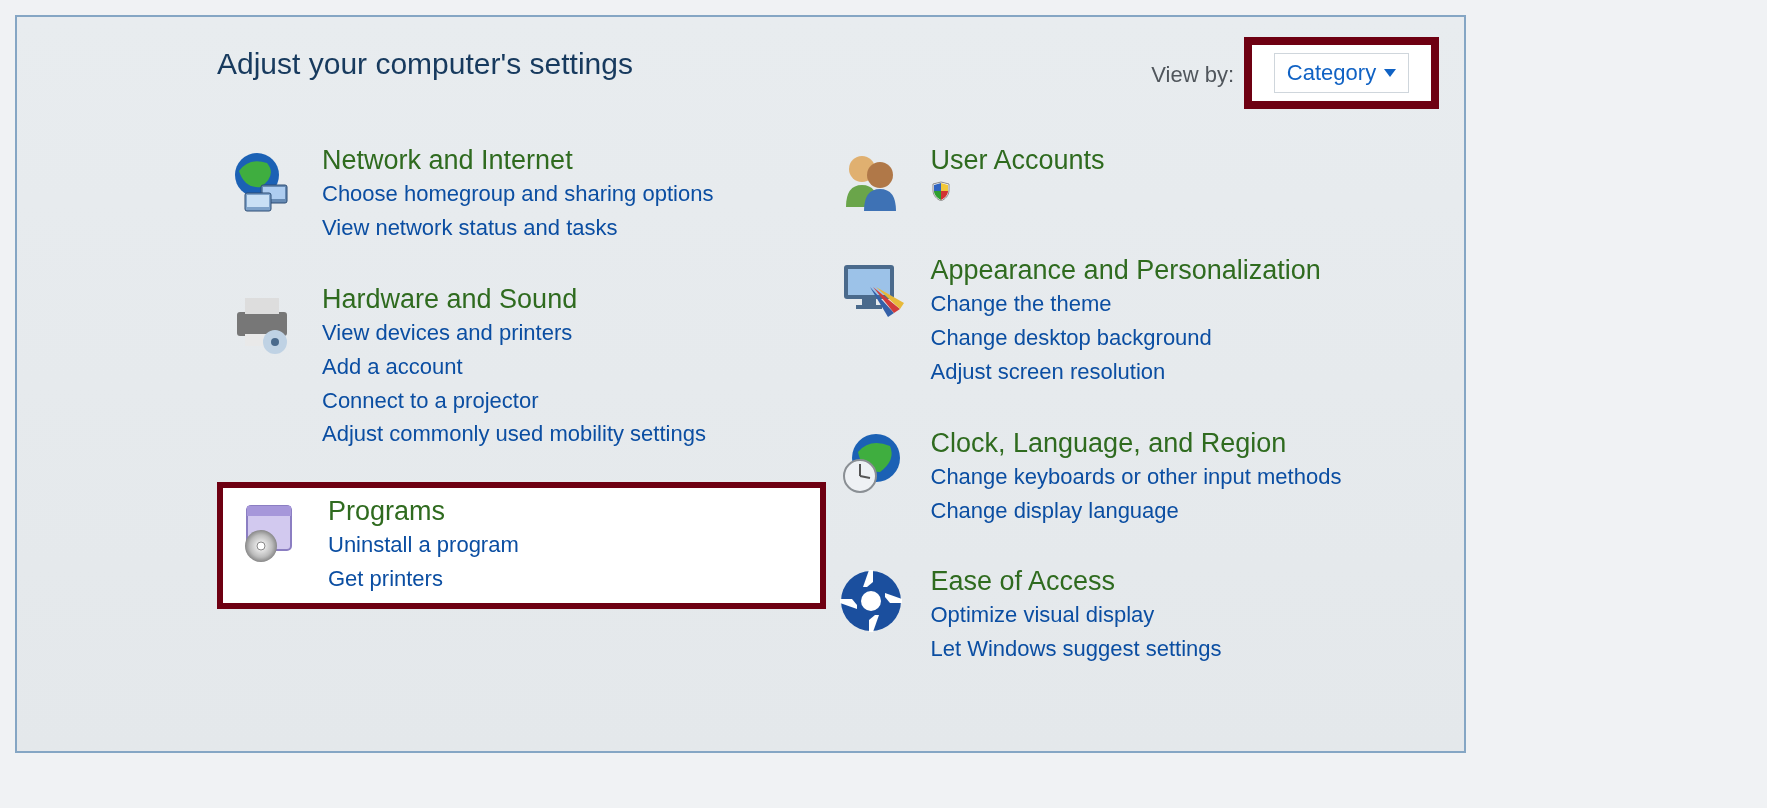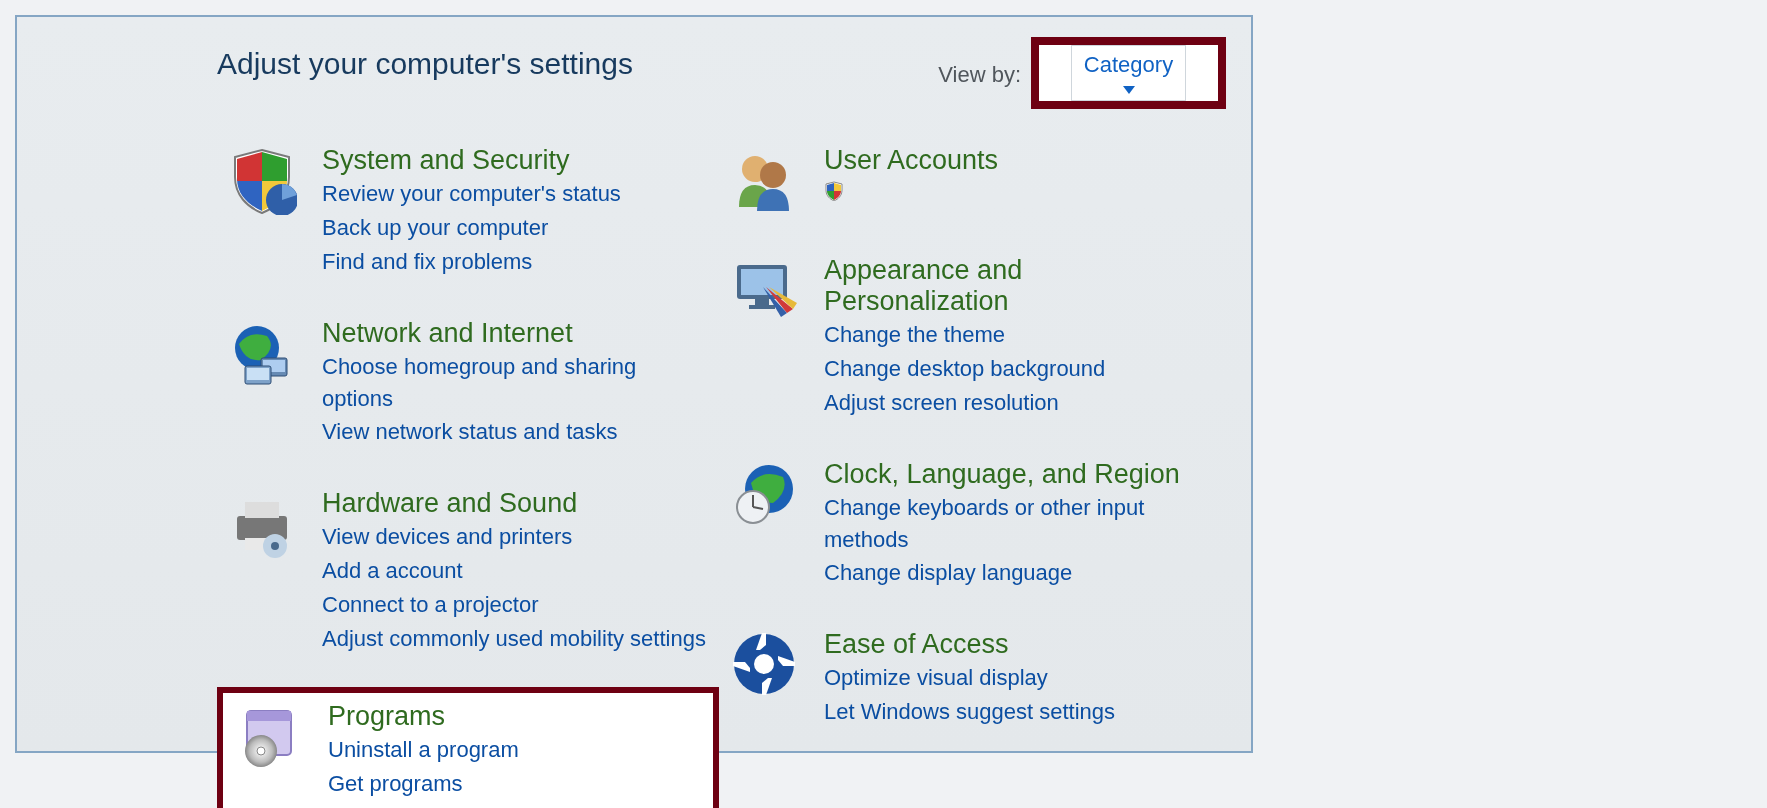--- a/index.html
+++ b/index.html
@@ -6,21 +6,21 @@
   body{
     width:1767px;height:808px;
     background:#f0f2f4;
     font-family:"Segoe UI",Tahoma,sans-serif;
     font-size:22px;
     color:#1a3e6e;
     position:relative;
   }
   .window{
     box-sizing:border-box;
-    width:1238px;height:738px;
+    width:1451px;height:738px;
     margin:15px;
     background:linear-gradient(#e8ecef,#e4e8eb);
     border:2px solid #85a6c4;
     position:relative;
     overflow:visible;
   }
   .page-title{
     position:absolute;
     left:200px;top:30px;
     font-size:30px;
@@ -39,21 +39,21 @@
     background:#fff;
     border:8px solid #6e0012;
     box-sizing:border-box;
     display:flex;align-items:center;justify-content:center;
     gap:6px;
   }
   .viewby-dd .inner{
     border:1px solid #cfd6dc;
     padding:6px 12px;
     display:flex;align-items:center;gap:8px;
-    color:#1062c4;font-size:22px;flex-direction:column;
+    color:#1062c4;font-size:22px;
   }
   .dd-arrow{
     width:0;height:0;border-left:6px solid transparent;border-right:6px solid transparent;
     border-top:8px solid #1062c4;
   }
   .columns{
     position:absolute;
     left:200px;top:120px;right:30px;bottom:20px;
     display:flex;
   }
@@ -97,31 +97,20 @@
     <div class="inner">
       <span>Category</span>
       <span class="dd-arrow"></span>
     </div>
   </div>
 
   <div class="columns">
     <div class="col" id="col-left">
         <div class="cat">
           <div class="icon"><svg viewBox="0 0 70 70" width="70" height="70">
-              <use href="#ic-shield"></use>
-            </svg></div>
-          <div class="txt">
-            <div class="cat-title">System and Security</div>
-            <div class="cat-link">Review your computer's status</div>
-            <div class="cat-link">Back up your computer</div>
-            <div class="cat-link">Find and fix problems</div>
-          </div>
-        </div>
-        <div class="cat">
-          <div class="icon"><svg viewBox="0 0 70 70" width="70" height="70">
               <use href="#ic-globe-net"></use>
             </svg></div>
           <div class="txt">
             <div class="cat-title">Network and Internet</div>
             <div class="cat-link">Choose homegroup and sharing options</div>
             <div class="cat-link">View network status and tasks</div>
           </div>
         </div>
         <div class="cat">
           <div class="icon"><svg viewBox="0 0 70 70" width="70" height="70">
@@ -135,21 +124,21 @@
             <div class="cat-link">Adjust commonly used mobility settings</div>
           </div>
         </div>
         <div class="cat highlight">
           <div class="icon"><svg viewBox="0 0 70 70" width="70" height="70">
               <use href="#ic-box"></use>
             </svg></div>
           <div class="txt">
             <div class="cat-title">Programs</div>
             <div class="cat-link">Uninstall a program</div>
-            <div class="cat-link">Get programs</div>
+            <div class="cat-link">Get printers</div>
           </div>
         </div>
       </div>
     <div class="col" id="col-right">
         <div class="cat">
           <div class="icon"><svg viewBox="0 0 70 70" width="70" height="70">
               <use href="#ic-users"></use>
             </svg></div>
           <div class="txt">
             <div class="cat-title">User Accounts</div>

